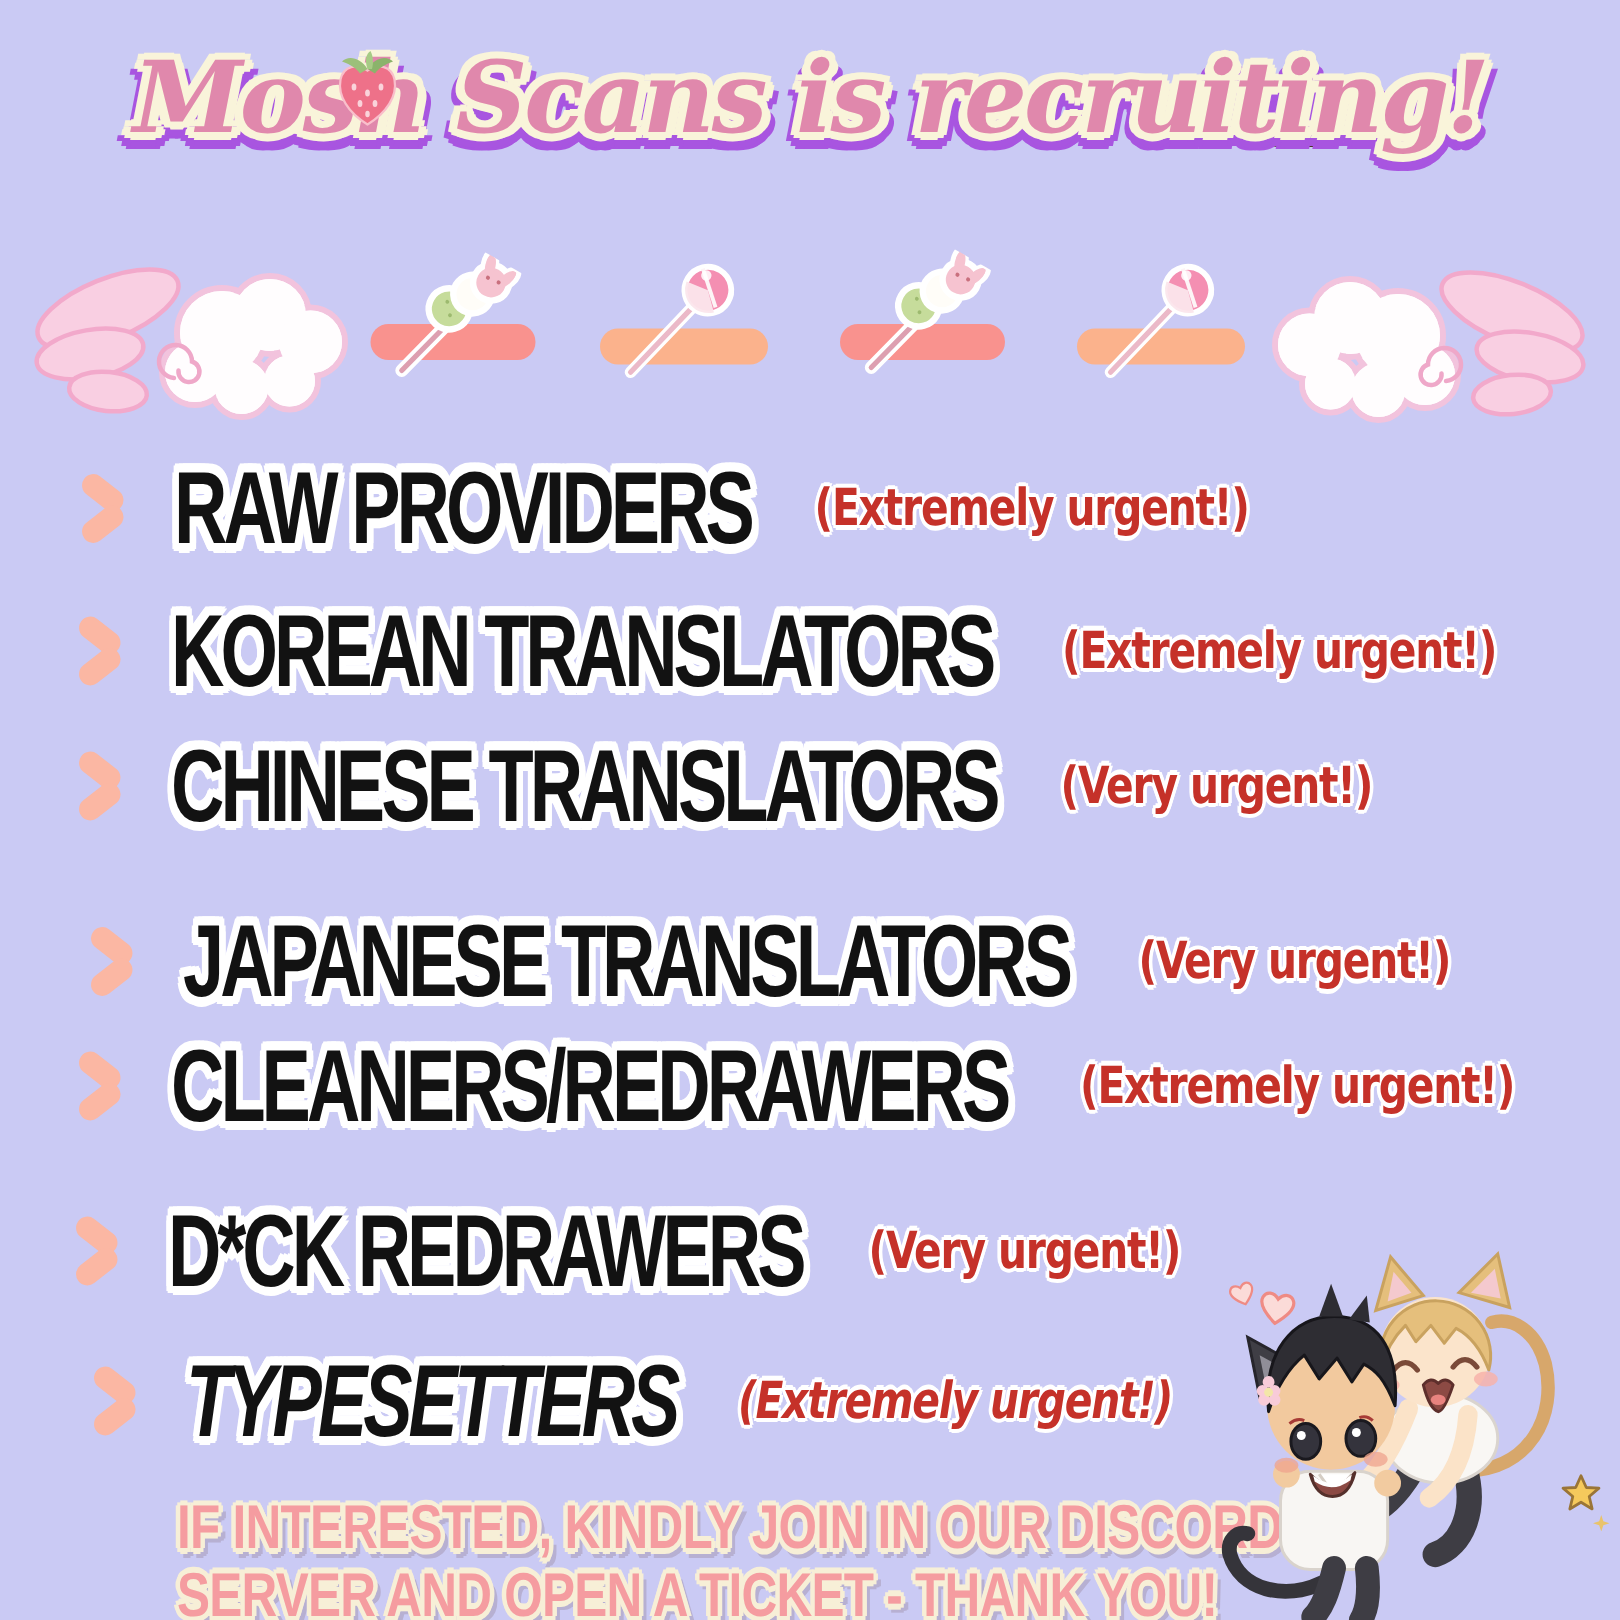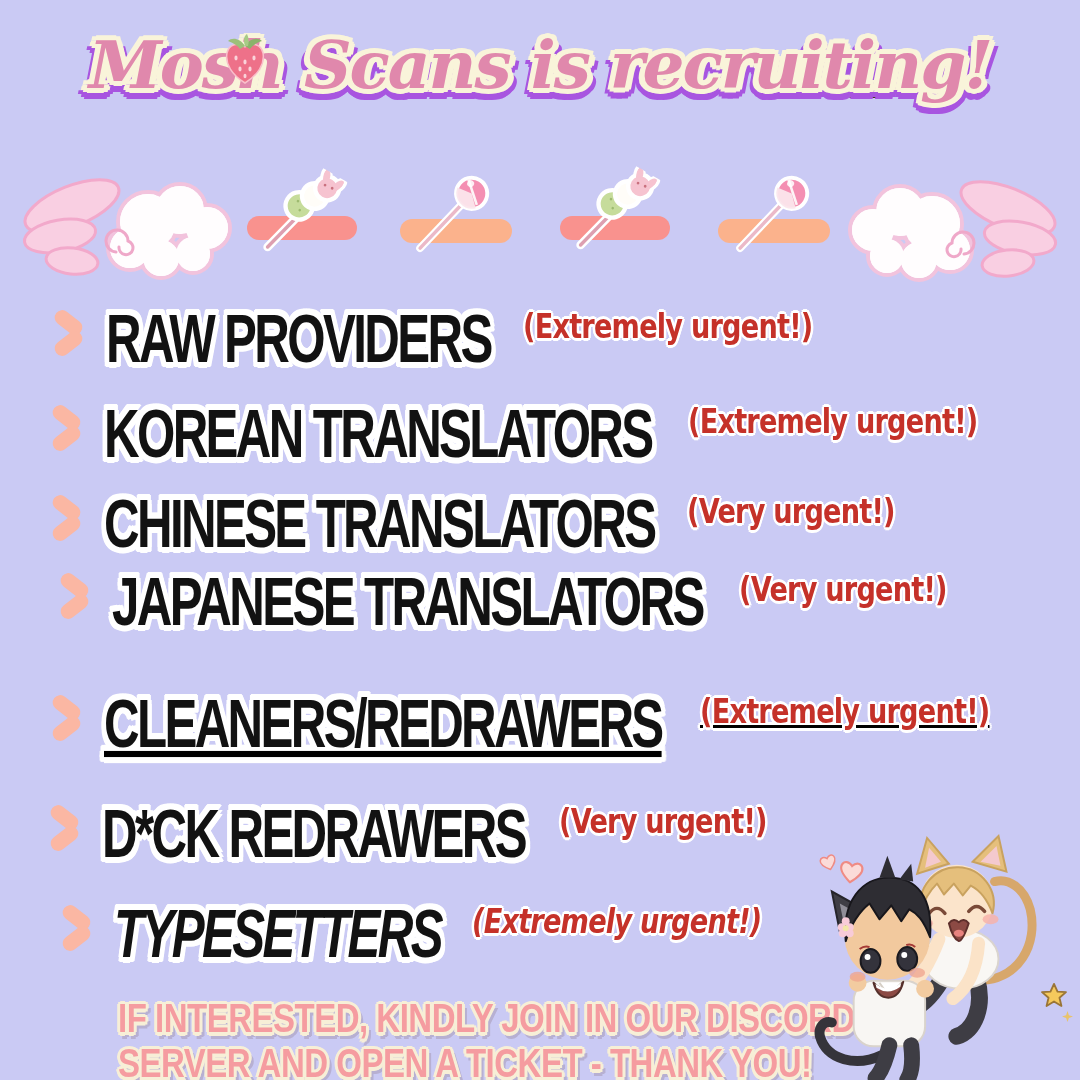--- a/index.html
+++ b/index.html
@@ -35,21 +35,21 @@
   .b2{left:400px; top:219px; width:112px;}
   .b3{left:560px; top:216px; width:110px;}
   .b4{left:718px; top:219px; width:112px;}
   .candy{position:absolute; z-index:2;}
   .d1{left:270px; top:163px; transform:rotate(30deg);}
   .d2{left:583px; top:161px; transform:rotate(30deg);}
   .l1{left:428px; top:168px; transform:rotate(32deg);}
   .l2{left:748px; top:168px; transform:rotate(32deg);}
   
   .roles{list-style:none; margin:0; padding:0;}
-  .row{position:absolute; display:flex; gap:20px; z-index:3;}
+  .row{position:absolute; display:flex; align-items:center; gap:30px; z-index:3;}
   .chev{position:relative; width:34px; height:54px; flex:0 0 34px;}
   .chev::before,.chev::after{
     content:""; position:absolute; left:1px; width:31px; height:15px;
     background:var(--bullet-peach,#FBB7A3); border-radius:8px;
   }
   .chev::before{top:9px; transform:rotate(38deg);}
   .chev::after{bottom:9px; transform:rotate(-38deg);}
   .role{
     display:inline-block; font-weight:700; font-size:56px; letter-spacing:-3px;
     transform:scale(0.88,1.22); transform-origin:left center;
@@ -64,22 +64,22 @@
     font-size:34px; letter-spacing:-1px; transform:scaleX(0.8);
     transform-origin:left center; white-space:nowrap;
     color:var(--urgency-red,#C53129);
     text-shadow:
       -3px 0 0 #fff, 3px 0 0 #fff, 0 -3px 0 #fff, 0 3px 0 #fff,
       -2px -2px 0 #fff, 2px -2px 0 #fff, -2px 2px 0 #fff, 2px 2px 0 #fff;
   }
   .r1{top:306px; left:52px;}
   .r2{top:401px; left:50px;}
   .r3{top:491px; left:50px;}
-  .r4{top:569px; left:58px;}
-  .r5{top:691px; left:50px;text-decoration:underline;}
+  .r4{top:608px; left:58px;}
+  .r5{top:691px; left:50px;}
   .r6{top:801px; left:48px;}
   .r7{top:901px; left:60px;font-style:italic;}
   .r1 .urgency{margin-left:-40px;}
   .r2 .urgency{margin-left:-58px;}
   .r3 .urgency{margin-left:-62px;}
   .r4 .urgency{margin-left:-64px;}
   .r5 .urgency{margin-left:-58px;}
   .r6 .urgency{margin-left:-44px;}
   .r7 .urgency{margin-left:-34px;}
   

